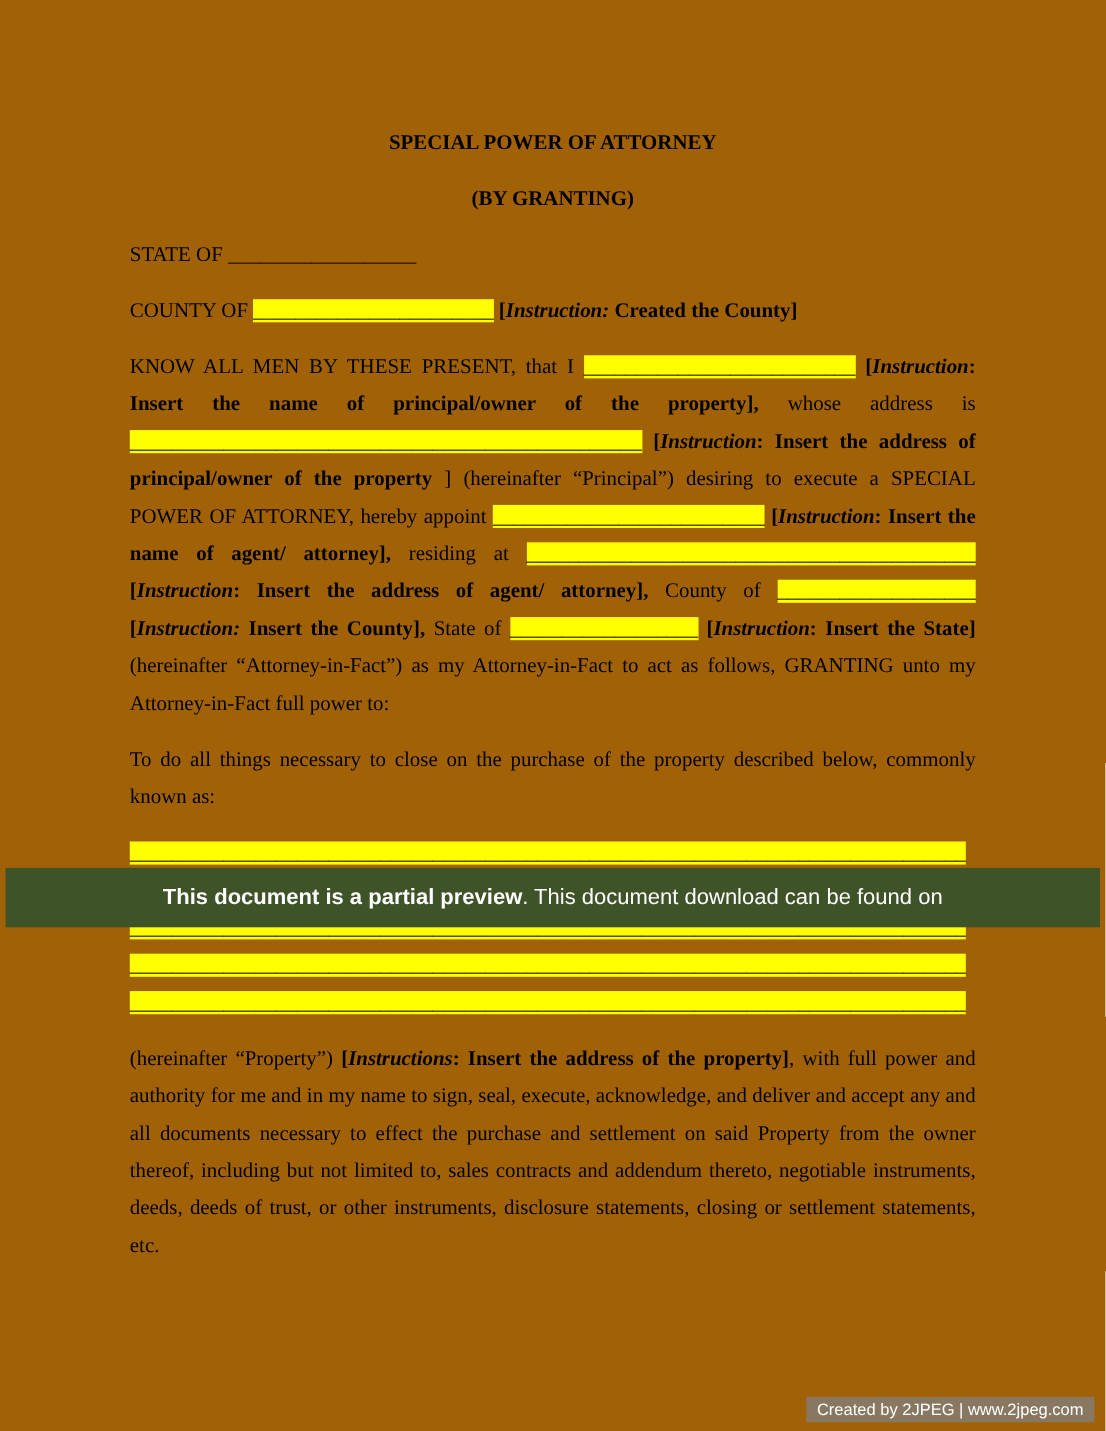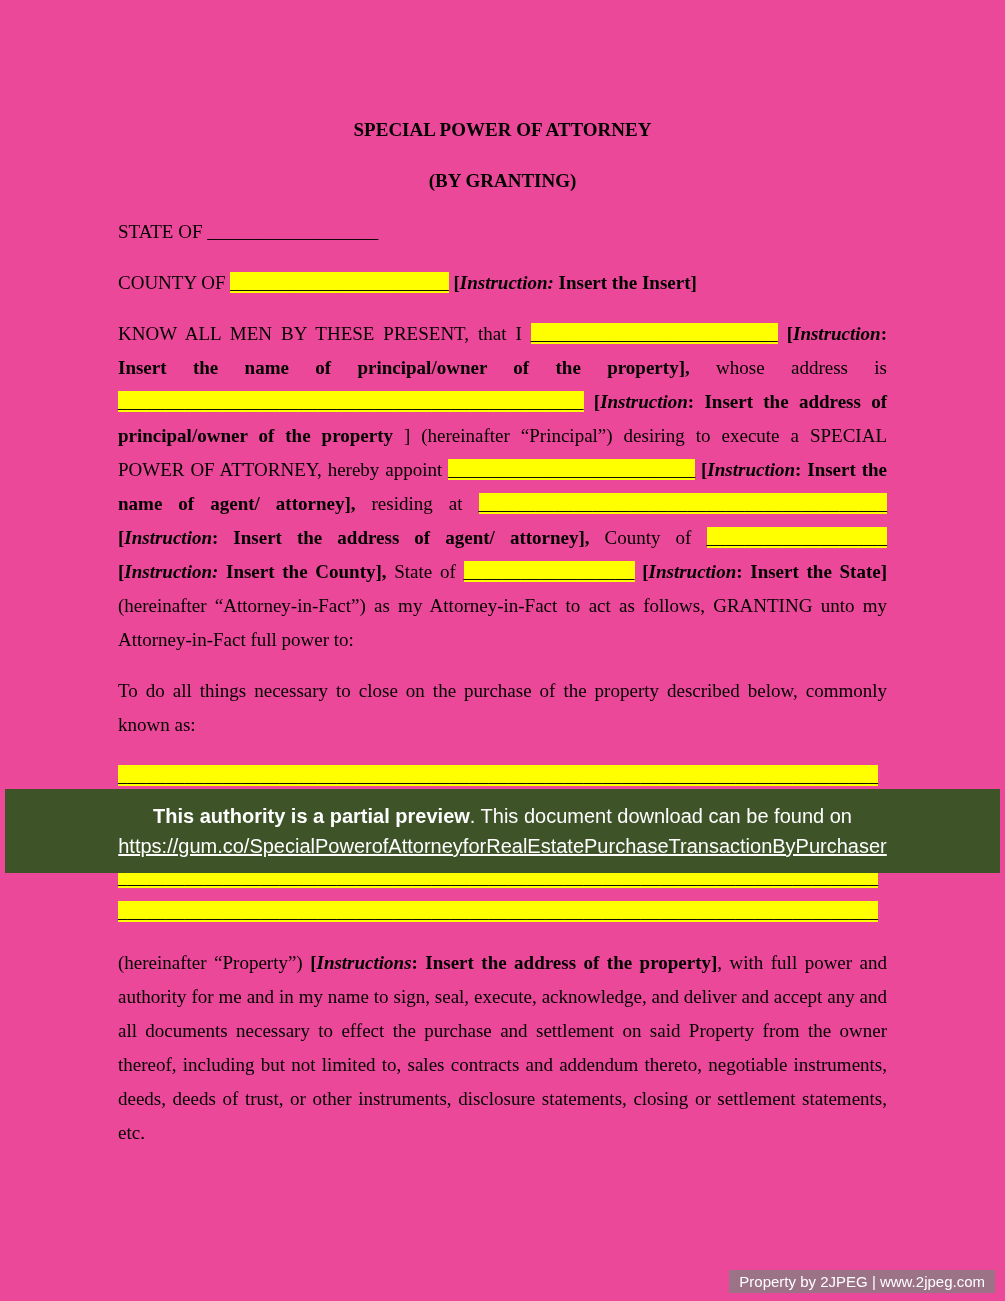--- a/index.html
+++ b/index.html
@@ -4,21 +4,21 @@
 <style>
   html, body {
     margin: 0;
     padding: 0;
     background: #ffffff;
   }
   .page {
     position: relative;
     width: 1005px;
     height: 1301px;
-    background: #ec4899;
+    background: #a16207;
     overflow: hidden;
     font-family: "Liberation Serif", serif;
     font-size: 19px;
     color: #000000;
   }
   .content {
     padding: 113px 118px 0 118px;
   }
   .title-line {
     text-align: center;
@@ -80,35 +80,34 @@
 <div class="page">
   <div class="content">
 
     <div class="doc-title">
       <div class="title-line">SPECIAL POWER OF ATTORNEY</div>
       <div class="title-line">(BY GRANTING)</div>
     </div>
 
     <div class="para"><span>STATE OF __________________</span></div>
 
-    <div class="para"><span>COUNTY OF </span><span class="h">_______________________</span><span> </span><span class="b">[</span><span class="b i">Instruction: </span><span class="b">Insert the Insert]</span></div>
+    <div class="para"><span>COUNTY OF </span><span class="h">_______________________</span><span> </span><span class="b">[</span><span class="b i">Instruction: </span><span class="b">Created the County]</span></div>
 
     <div class="para justify"><span>KNOW ALL MEN BY THESE PRESENT, that I </span><span class="h">__________________________</span><span> </span><span class="b">[</span><span class="b i">Instruction</span><span class="b">: Insert the name of principal/owner of the property],</span><span> whose address is </span><span class="h">_________________________________________________</span><span> </span><span class="b">[</span><span class="b i">Instruction</span><span class="b">: Insert the address of principal/owner of the property</span><span> ] (hereinafter “Principal”) desiring to execute a SPECIAL POWER OF ATTORNEY, hereby appoint </span><span class="h">__________________________</span><span> </span><span class="b">[</span><span class="b i">Instruction</span><span class="b">: Insert the name of agent/ attorney],</span><span> residing at </span><span class="h">___________________________________________</span><span> </span><span class="b">[</span><span class="b i">Instruction</span><span class="b">: Insert the address of agent/ attorney],</span><span> County of </span><span class="h">___________________</span><span> </span><span class="b">[</span><span class="b i">Instruction: </span><span class="b">Insert the County],</span><span> State of </span><span class="h">__________________</span><span> </span><span class="b">[</span><span class="b i">Instruction</span><span class="b">: Insert the State]</span><span> (hereinafter “Attorney-in-Fact”) as my Attorney-in-Fact to act as follows, GRANTING unto my Attorney-in-Fact full power to:</span></div>
 
     <div class="para justify"><span>To do all things necessary to close on the purchase of the property described below, commonly known as:</span></div>
 
     <div class="para blanks-wrap">
       <span><span class="h">________________________________________________________________________________</span><br><span class="h">________________________________________________________________________________</span><br><span class="h">________________________________________________________________________________</span><br><span class="h">________________________________________________________________________________</span><br><span class="h">________________________________________________________________________________</span></span>
 
       <div class="preview-banner">
-        <span class="b">This authority is a partial preview</span><span>. This document download can be found on</span><br>
-        <a href="#" class="banner-link">https://gum.co/SpecialPowerofAttorneyforRealEstatePurchaseTransactionByPurchaser</a>
+        <span class="b">This document is a partial preview</span><span>. This document download can be found on</span><br>
       </div>
     </div>
 
     <div class="para justify"><span>(hereinafter “Property”) </span><span class="b">[</span><span class="b i">Instructions</span><span class="b">: Insert the address of the property]</span><span>, with full power and authority for me and in my name to sign, seal, execute, acknowledge, and deliver and accept any and all documents necessary to effect the purchase and settlement on said Property from the owner thereof, including but not limited to, sales contracts and addendum thereto, negotiable instruments, deeds, deeds of trust, or other instruments, disclosure statements, closing or settlement statements, etc.</span></div>
 
   </div>
 
   <div class="watermark">
-    <span>Property by 2JPEG | www.2jpeg.com</span>
+    <span>Created by 2JPEG | www.2jpeg.com</span>
   </div>
 </div>
 
 </body></html>

